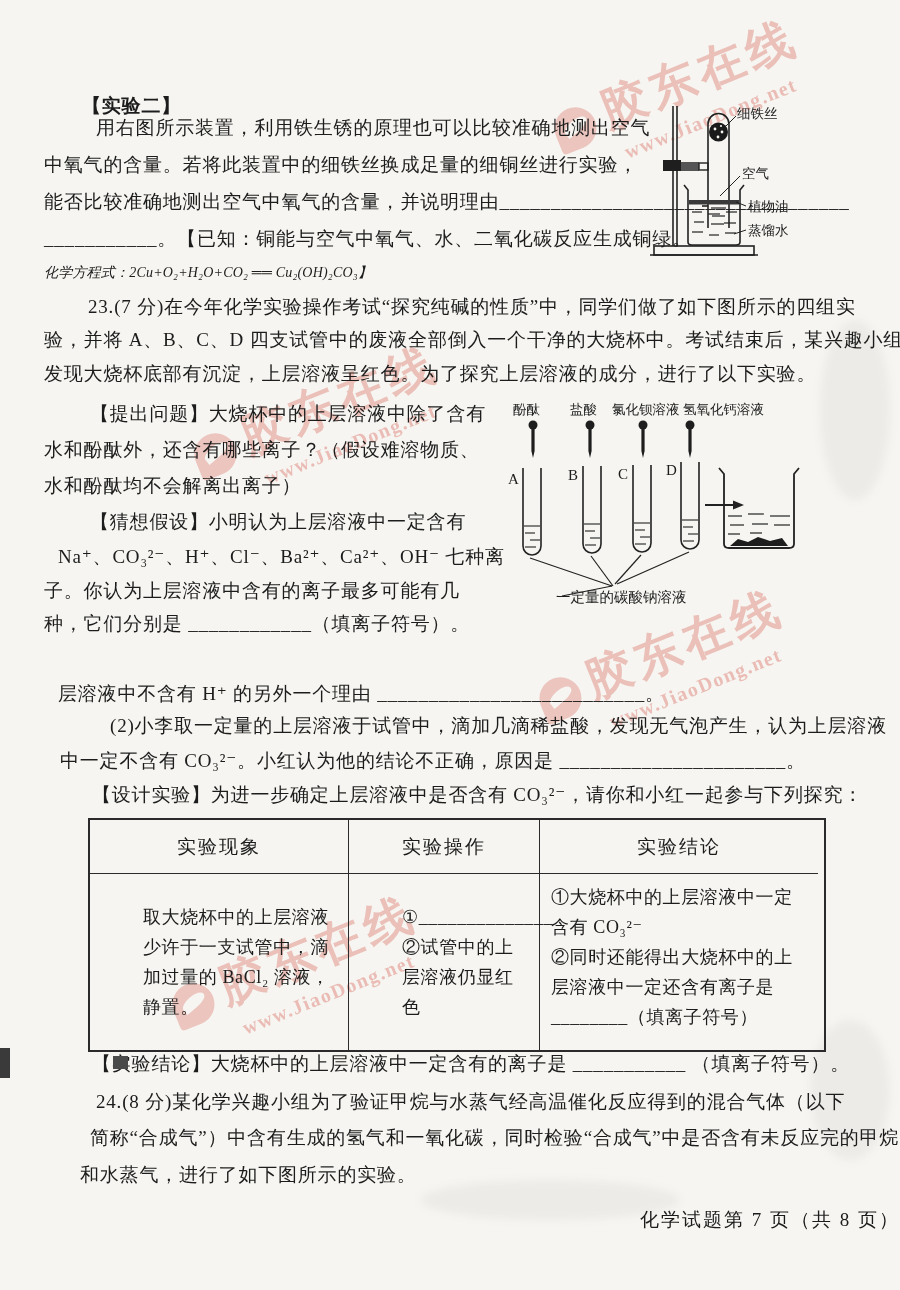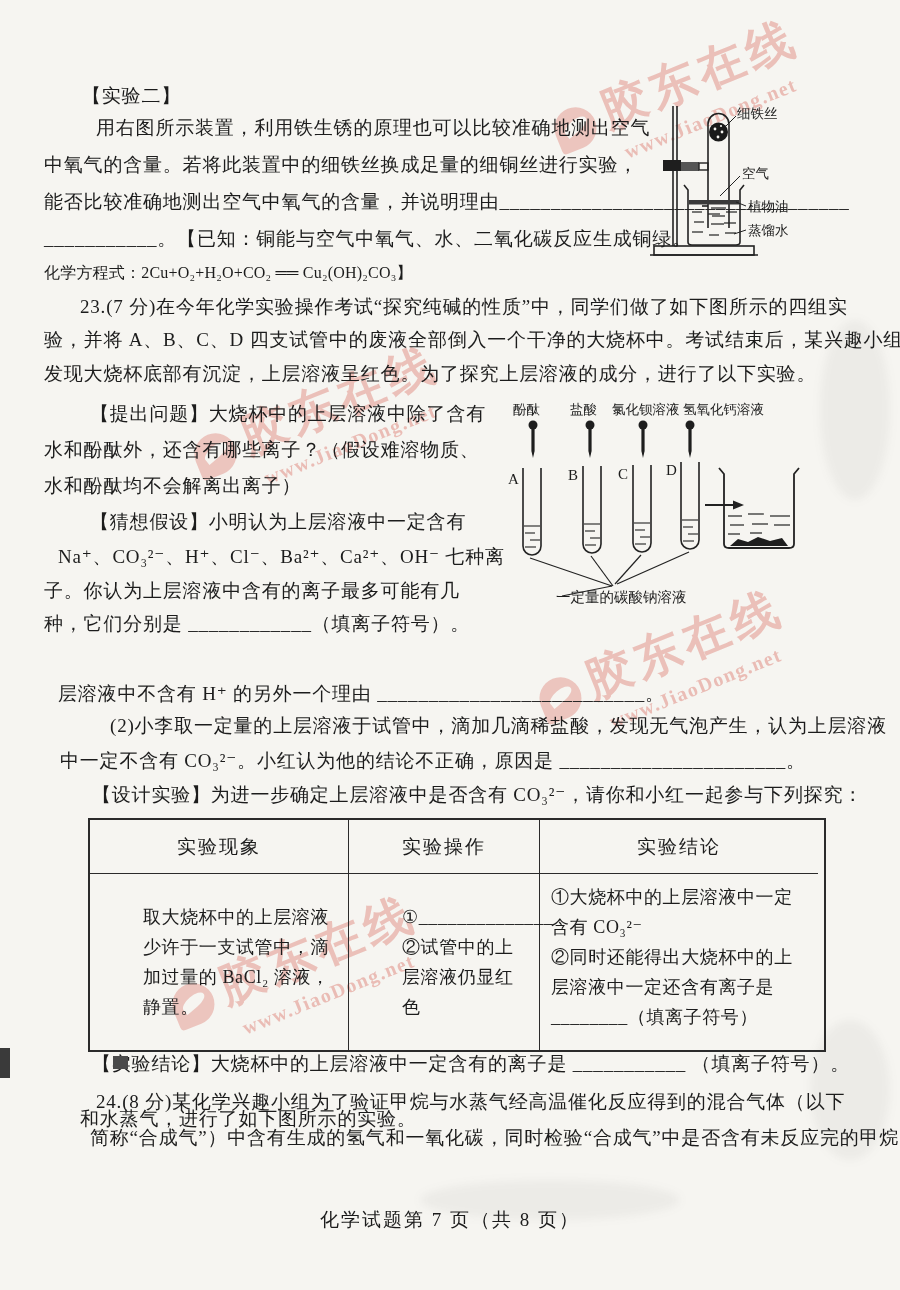--- a/index.html
+++ b/index.html
@@ -6,21 +6,21 @@
   .page {
     position:relative; width:900px; height:1290px; margin:0 auto;
     background:#f6f5f1; overflow:hidden;
     font-family:"Liberation Serif","DejaVu Serif",serif;
     color:#1c1c1c;
   }
   .tline {
     position:absolute; white-space:nowrap;
     font-size:19px; letter-spacing:0.8px; line-height:24px;
   }
-  .eq { font-size:16px; letter-spacing:0.2px; }
+  .eq { font-size:14px; letter-spacing:0.2px;font-style:italic; }
   
   .fig { position:absolute;text-decoration:underline; }
   .fig svg { display:block; }
   svg text { font-family:"Liberation Serif","DejaVu Serif",serif; fill:#1c1c1c; }
   
   .qtable {
     position:absolute; left:88px; top:818px; width:734px;
     display:grid; grid-template-columns:259px 191px 278px;
     border:2px solid #2b2b2b; background:transparent;
   }
@@ -52,21 +52,21 @@
     border-radius:50% 50% 50% 4px;
   }
   .wm-logo::after {
     content:""; position:absolute; left:9px; top:13px; width:26px; height:12px;
     background:#f6f5f1; border-radius:60% 60% 60% 0; transform:rotate(-18deg);
   }
   
   .artifact { position:absolute; background:#3a3a3a; }
   .smudge { position:absolute; background:rgba(90,90,90,0.06); filter:blur(4px); border-radius:50%; }
   .footer {
-    position:absolute; top:1207px; left:0; width:900px; text-align:center;
+    position:absolute; top:1207px; left:0; width:900px; text-align:right;
     font-size:19px; letter-spacing:2px;
   }
 </style>
 </head>
 <body>
 
 <div class="page">
 
   <div class="wm" style="left:600px; top:42px;">
     <div class="wm-logo"></div>
@@ -86,21 +86,21 @@
   <div class="wm" style="left:218px; top:918px;">
     <div class="wm-logo"></div>
     <div class="wm-text">胶东在线</div>
     <div class="wm-url">www.JiaoDong.net</div>
   </div>
 
   <div class="smudge" style="left:820px; top:320px; width:70px; height:180px;"></div>
   <div class="smudge" style="left:420px; top:1180px; width:260px; height:40px;"></div>
   <div class="smudge" style="left:810px; top:1020px; width:80px; height:140px;"></div>
 
-  <div class="tline" style="top:84px; left:82px;">【实验二】</div>
+  <div class="tline" style="top:94px; left:82px;font-weight:bold;">【实验二】</div>
   <div class="tline" style="top:116px; left:96px;">用右图所示装置，利用铁生锈的原理也可以比较准确地测出空气</div>
   <div class="tline" style="top:153px; left:44px;">中氧气的含量。若将此装置中的细铁丝换成足量的细铜丝进行实验，</div>
   <div class="tline" style="top:190px; left:44px;">能否比较准确地测出空气中氧气的含量，并说明理由__________________________________</div>
   <div class="tline" style="top:227px; left:44px;">___________。【已知：铜能与空气中氧气、水、二氧化碳反应生成铜绿。</div>
   <div class="tline eq" style="top:261px; left:44px;">化学方程式：2Cu+O₂+H₂O+CO₂ ══ Cu₂(OH)₂CO₃】</div>
 
   <div class="fig" style="left:636px; top:88px; width:260px; height:200px;">
     <svg width="260" height="200" viewBox="0 0 260 200">
       <g stroke="#222" stroke-width="1.6" fill="none">
         <line x1="37" y1="18" x2="37" y2="158"></line>
@@ -147,21 +147,21 @@
         <line x1="110" y1="118" x2="100" y2="114"></line>
         <line x1="110" y1="142" x2="98" y2="146"></line>
       </g>
       <text x="101" y="30" font-size="13.5">细铁丝</text>
       <text x="106" y="90" font-size="13.5">空气</text>
       <text x="112" y="123" font-size="13.5">植物油</text>
       <text x="112" y="147" font-size="13.5">蒸馏水</text>
     </svg>
   </div>
 
-  <div class="tline" style="top:295px; left:80px;">23.(7 分)在今年化学实验操作考试“探究纯碱的性质”中，同学们做了如下图所示的四组实</div>
+  <div class="tline" style="top:295px; left:88px;">23.(7 分)在今年化学实验操作考试“探究纯碱的性质”中，同学们做了如下图所示的四组实</div>
   <div class="tline" style="top:328px; left:44px;">验，并将 A、B、C、D 四支试管中的废液全部倒入一个干净的大烧杯中。考试结束后，某兴趣小组</div>
   <div class="tline" style="top:362px; left:44px;">发现大烧杯底部有沉淀，上层溶液呈红色。为了探究上层溶液的成分，进行了以下实验。</div>
 
   <div class="tline" style="top:402px; left:90px;">【提出问题】大烧杯中的上层溶液中除了含有</div>
   <div class="tline" style="top:438px; left:44px;">水和酚酞外，还含有哪些离子？（假设难溶物质、</div>
   <div class="tline" style="top:474px; left:44px;">水和酚酞均不会解离出离子）</div>
   <div class="tline" style="top:510px; left:90px;">【猜想假设】小明认为上层溶液中一定含有</div>
   <div class="tline" style="top:545px; left:58px;">Na⁺、CO₃²⁻、H⁺、Cl⁻、Ba²⁺、Ca²⁺、OH⁻ 七种离</div>
   <div class="tline" style="top:579px; left:44px;">子。你认为上层溶液中含有的离子最多可能有几</div>
 
@@ -268,20 +268,20 @@
     </div>
     <div class="td last">
       <div>①大烧杯中的上层溶液中一定含有 CO₃²⁻</div>
       <div>②同时还能得出大烧杯中的上层溶液中一定还含有离子是________（填离子符号）</div>
     </div>
   </div>
 
   <div class="tline" style="top:1052px; left:92px;">【实验结论】大烧杯中的上层溶液中一定含有的离子是 ___________ （填离子符号）。</div>
   <div class="tline" style="top:1090px; left:96px;">24.(8 分)某化学兴趣小组为了验证甲烷与水蒸气经高温催化反应得到的混合气体（以下</div>
   <div class="tline" style="top:1126px; left:90px;">简称“合成气”）中含有生成的氢气和一氧化碳，同时检验“合成气”中是否含有未反应完的甲烷</div>
-  <div class="tline" style="top:1107px; left:80px;">和水蒸气，进行了如下图所示的实验。</div>
+  <div class="tline" style="top:1163px; left:80px;">和水蒸气，进行了如下图所示的实验。</div>
 
   <div class="artifact" style="left:0; top:1048px; width:10px; height:30px;"></div>
   <div class="artifact" style="left:113px; top:1056px; width:15px; height:13px; background:#4a4a4a;"></div>
 
   <div class="footer">化学试题第 7 页（共 8 页）</div>
 
 </div>
 
 </body></html>

